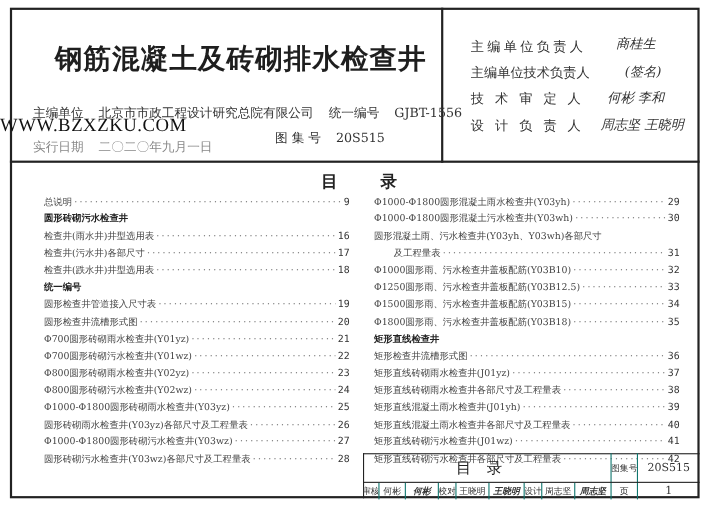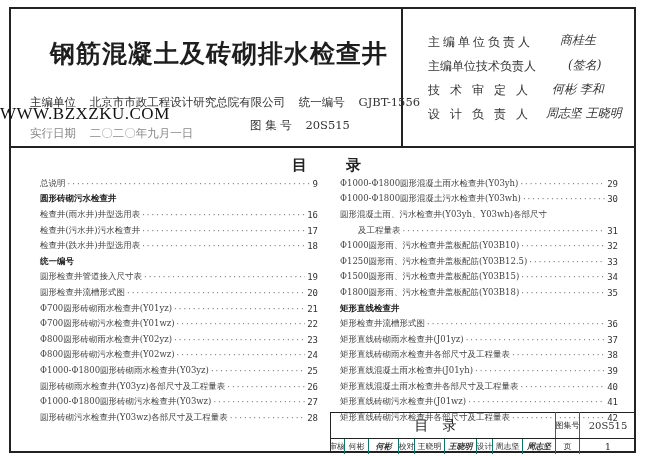--- a/index.html
+++ b/index.html
@@ -83,21 +83,21 @@
     </div>
   <div class="toc-item section">
       <span class="lbl">圆形砖砌污水检查井</span>
     </div>
   <div class="toc-item">
       <span class="lbl">检查井(雨水井)井型选用表</span>
       <span class="dots"></span>
       <span class="pg">16</span>
     </div>
   <div class="toc-item">
-      <span class="lbl">检查井(污水井)污水检查井</span>
+      <span class="lbl">检查井(污水井)各部尺寸</span>
       <span class="dots"></span>
       <span class="pg">17</span>
     </div>
   <div class="toc-item">
       <span class="lbl">检查井(跌水井)井型选用表</span>
       <span class="dots"></span>
       <span class="pg">18</span>
     </div>
   <div class="toc-item section">
       <span class="lbl">统一编号</span>

